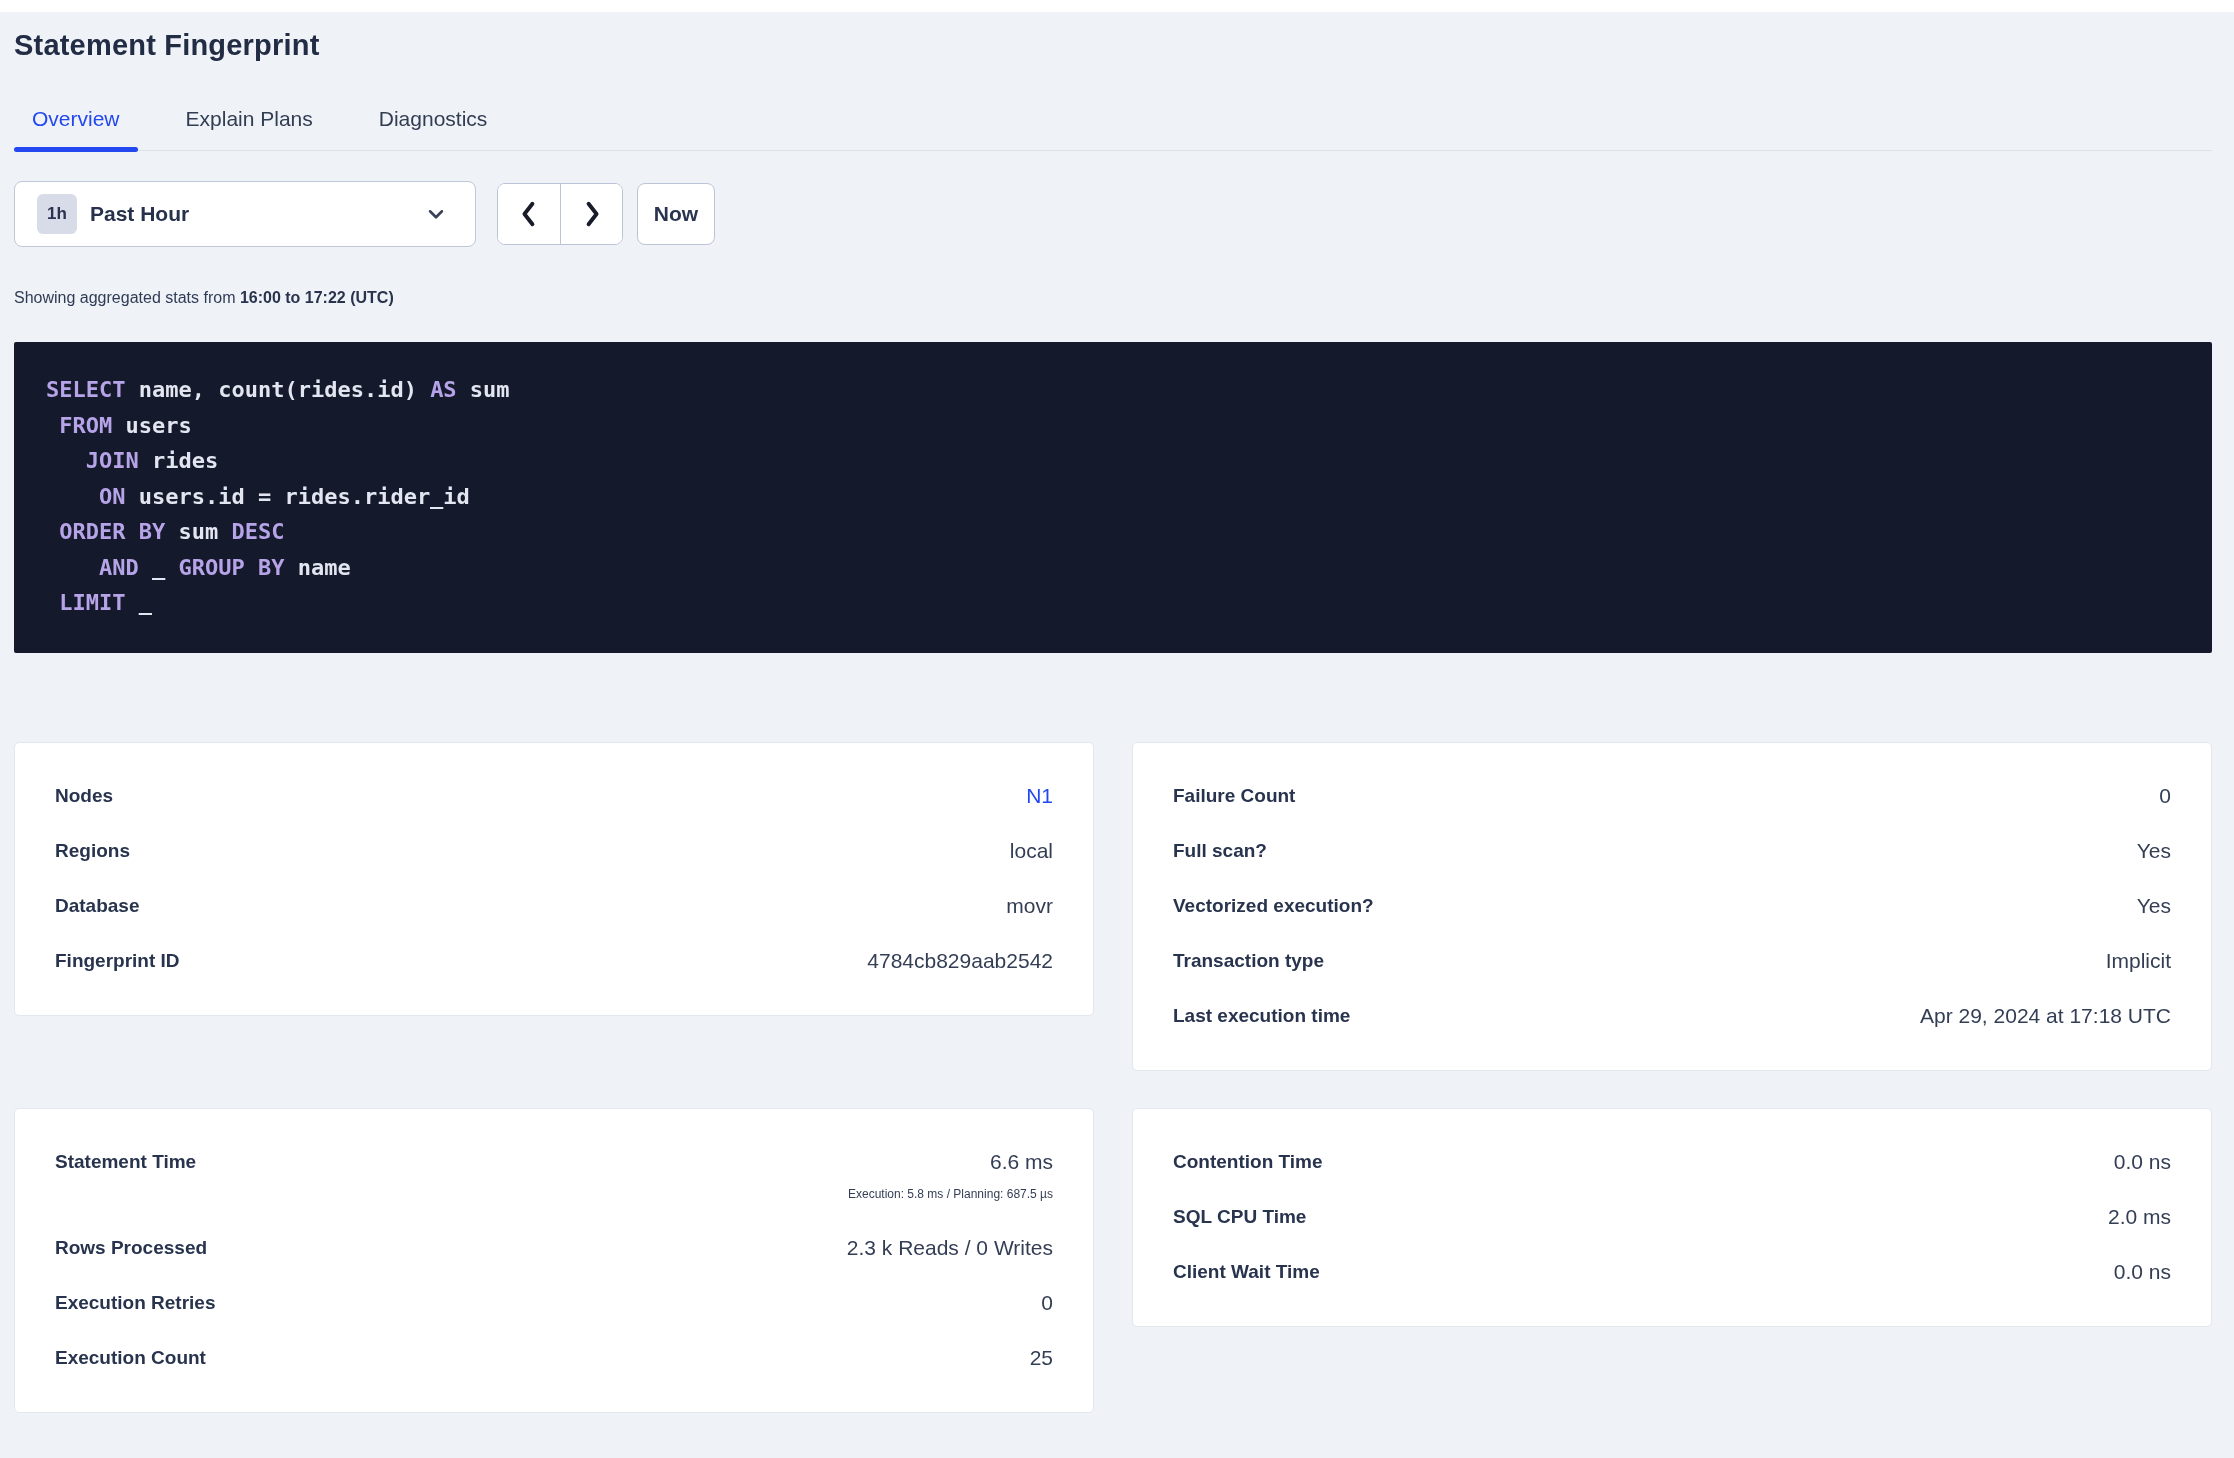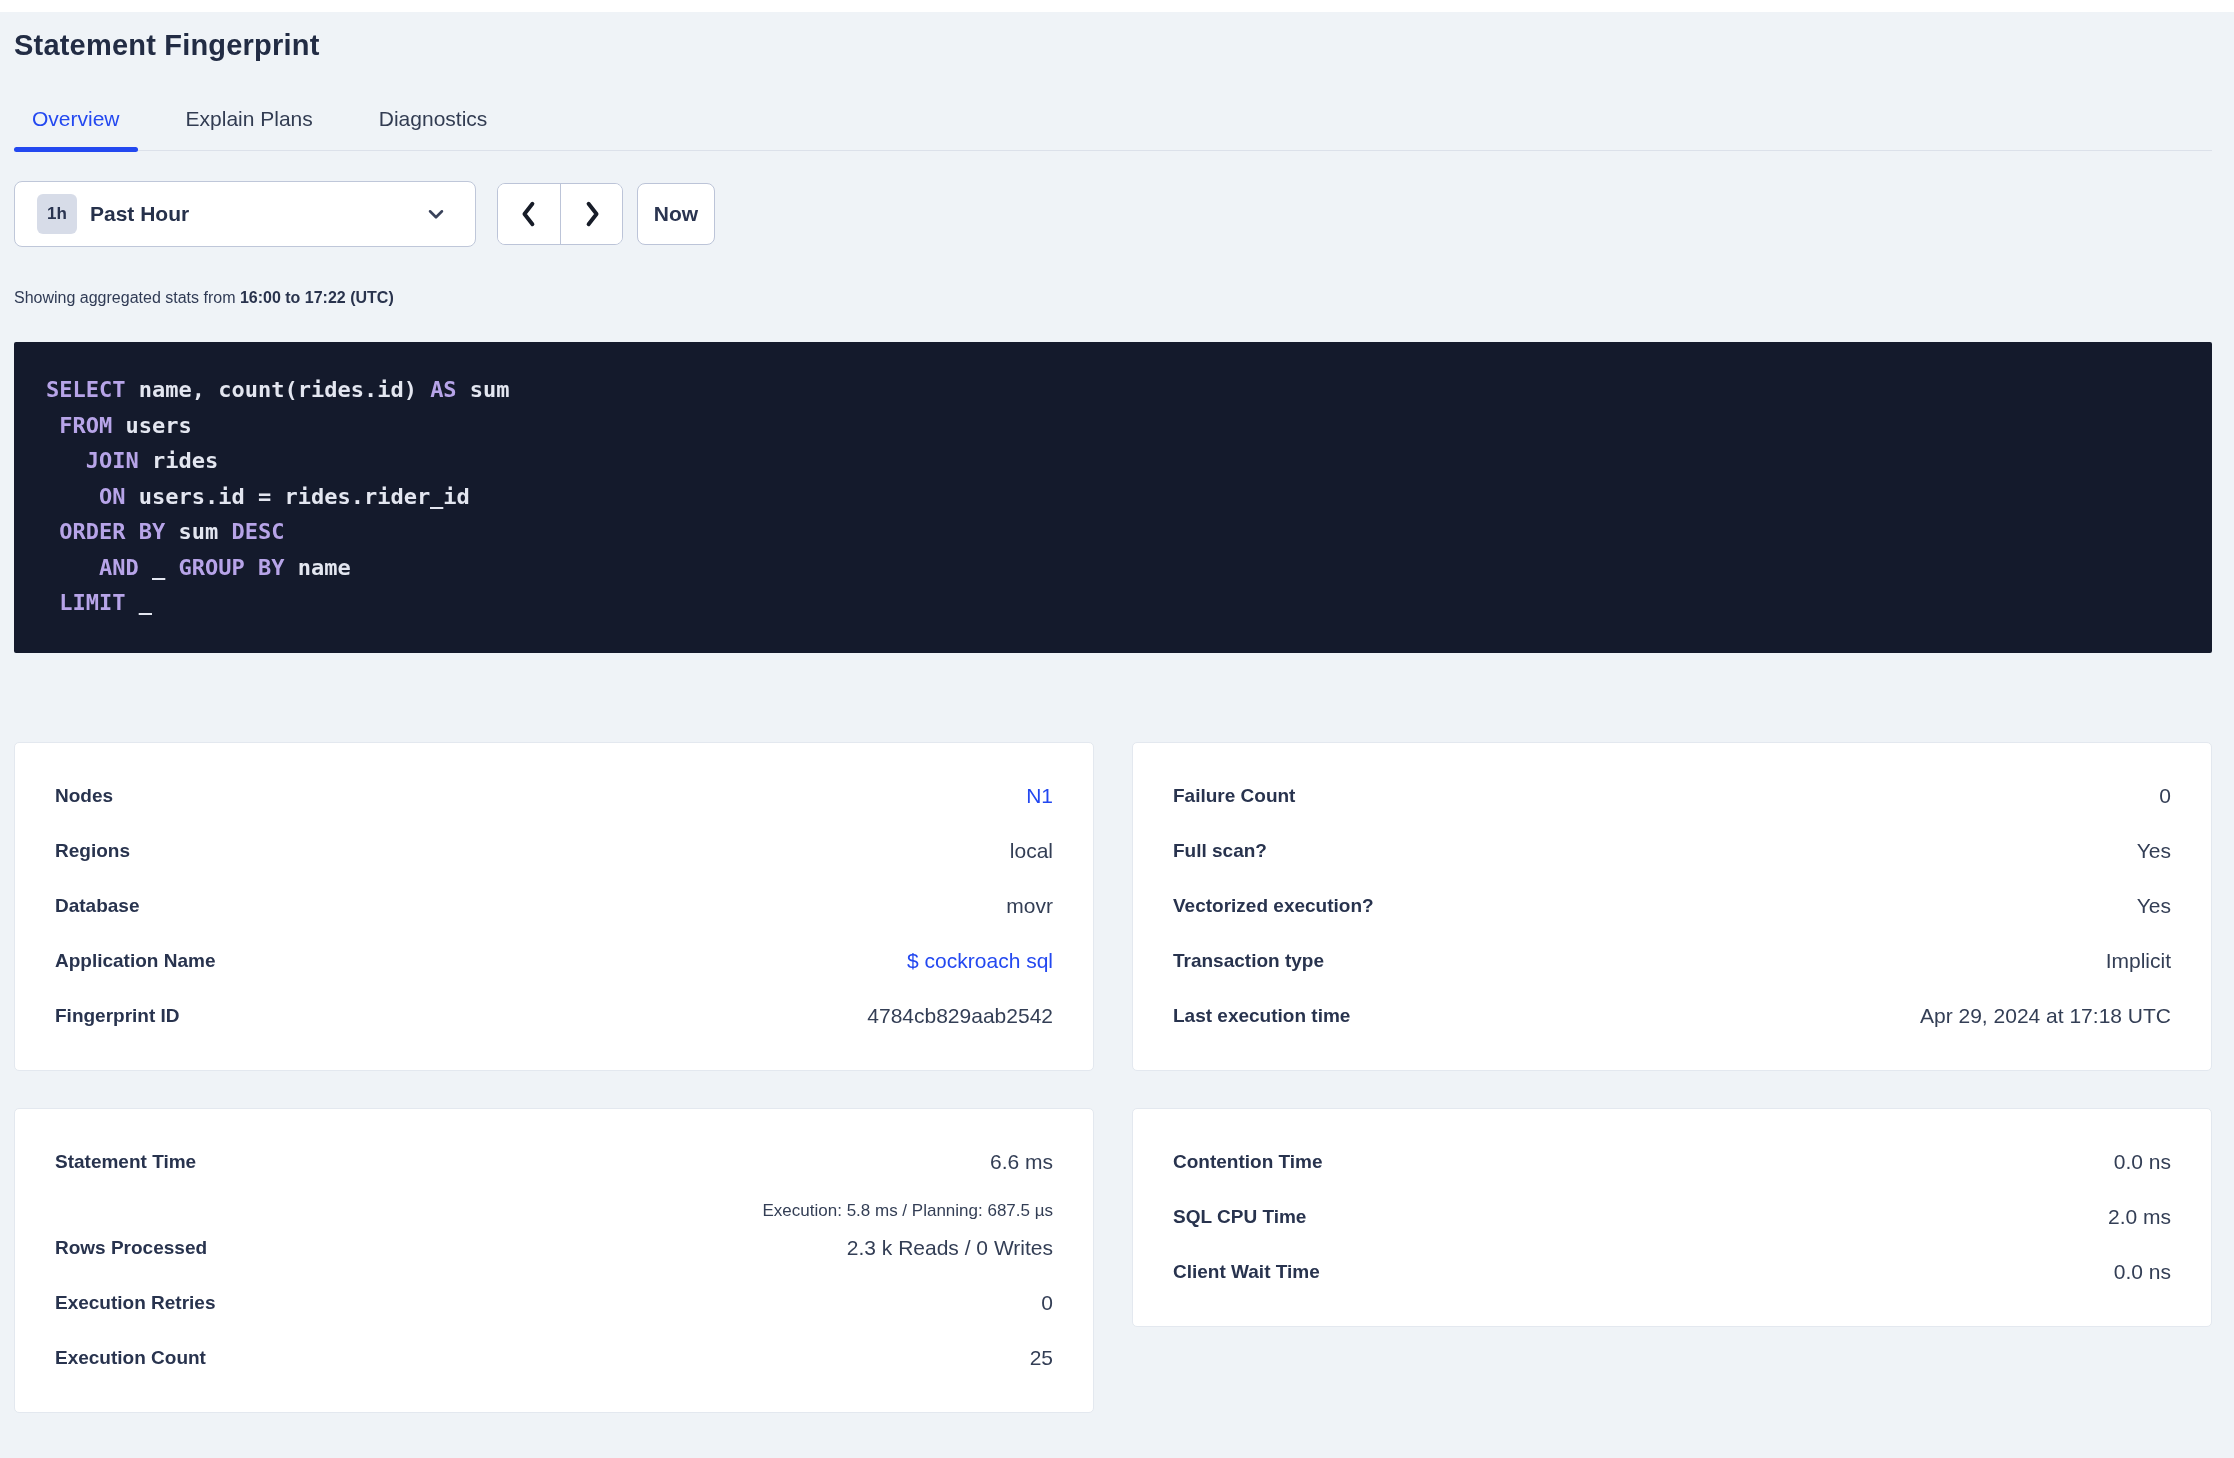--- a/index.html
+++ b/index.html
@@ -98,21 +98,21 @@
     background:#fff; border:1px solid #e3e8ef; border-radius:5px;
     padding:26px 40px;
   }
   .stat-row {
     height:55px; display:flex; align-items:center; justify-content:space-between;
   }
   .stat-row.tall { height:86px; align-items:flex-start; padding-top:14px; }
   .stat-label { font-size:19px; line-height:26px; font-weight:600; color:#28334e; }
   .stat-value { font-size:21px; line-height:26px; font-weight:400; color:#333e55; text-align:right; }
   .stat-value.link { color:#2348f0; cursor:pointer; }
-  .stat-subvalue { font-size:17px; line-height:22px; margin-top:25px; color:#333e55; text-align:right; }
+  .stat-subvalue { font-size:12px; line-height:22px; margin-top:8px; color:#333e55; text-align:right; }
 
   svg { display:block; }
 </style>
 </head>
 <body>
 
 <div class="top-strip"></div>
 
 <div class="page">
 
@@ -178,24 +178,20 @@
       </div>
       <div class="stat-row">
         <span class="stat-label">Regions</span>
         <span class="stat-value">local</span>
       </div>
       <div class="stat-row">
         <span class="stat-label">Database</span>
         <span class="stat-value">movr</span>
       </div>
       <div class="stat-row">
-        <span class="stat-label">Application Name</span>
-        <span class="stat-value link">$ cockroach sql</span>
-      </div>
-      <div class="stat-row">
         <span class="stat-label">Fingerprint ID</span>
         <span class="stat-value">4784cb829aab2542</span>
       </div>
     </div>
 
     <div class="card">
       <div class="stat-row">
         <span class="stat-label">Failure Count</span>
         <span class="stat-value">0</span>
       </div>

